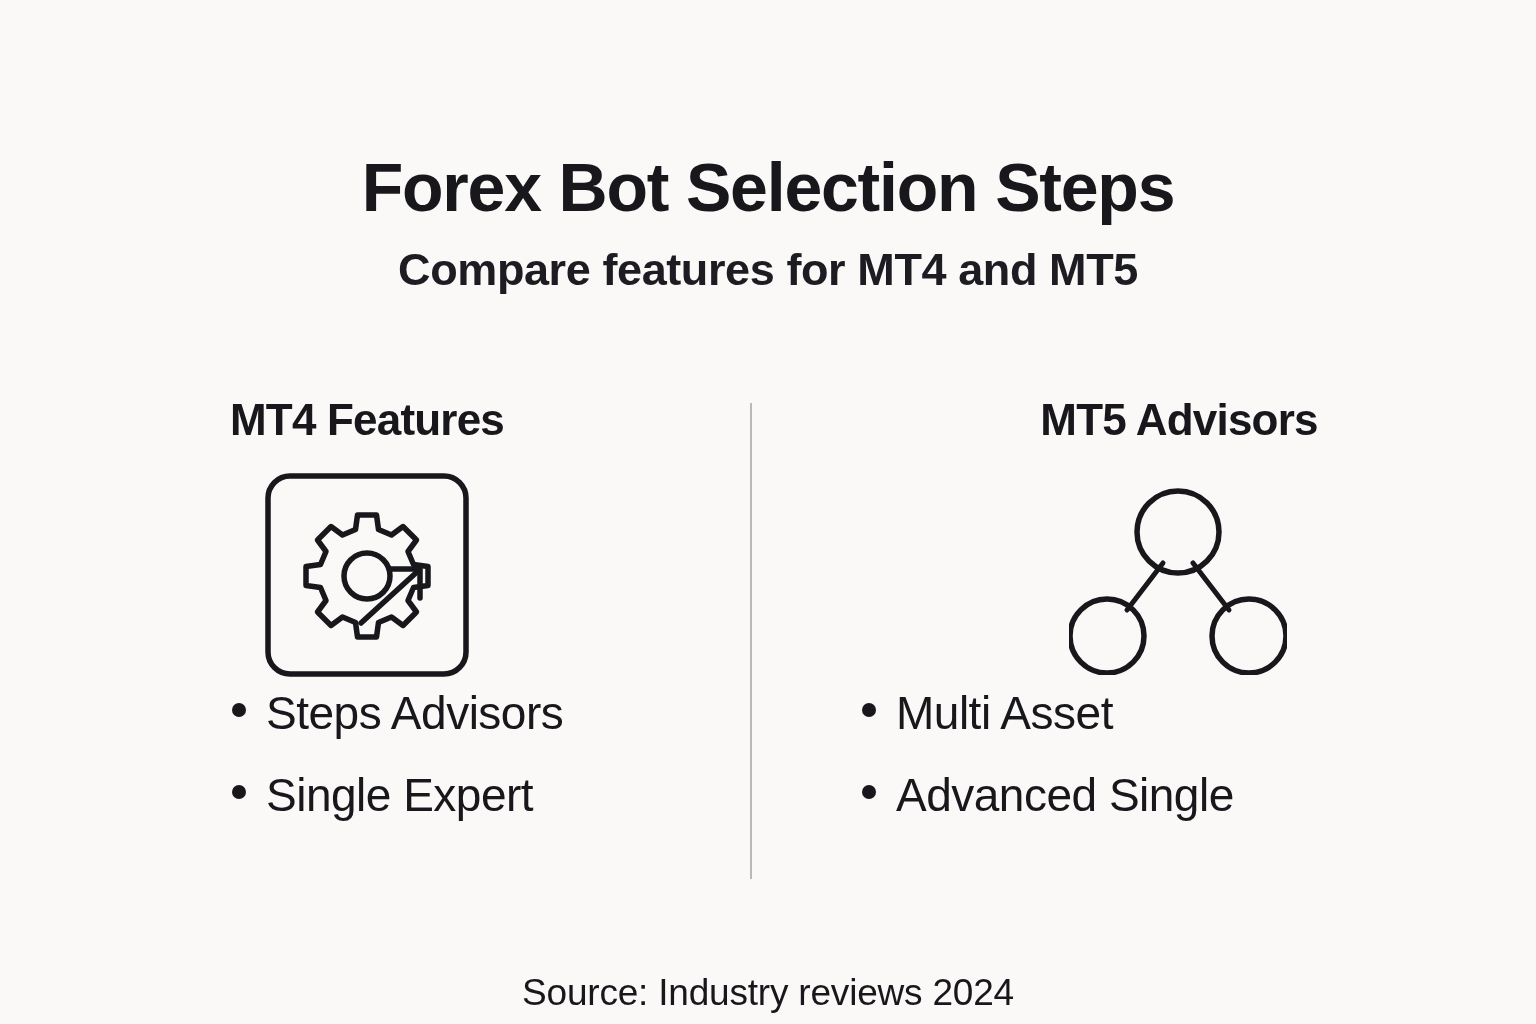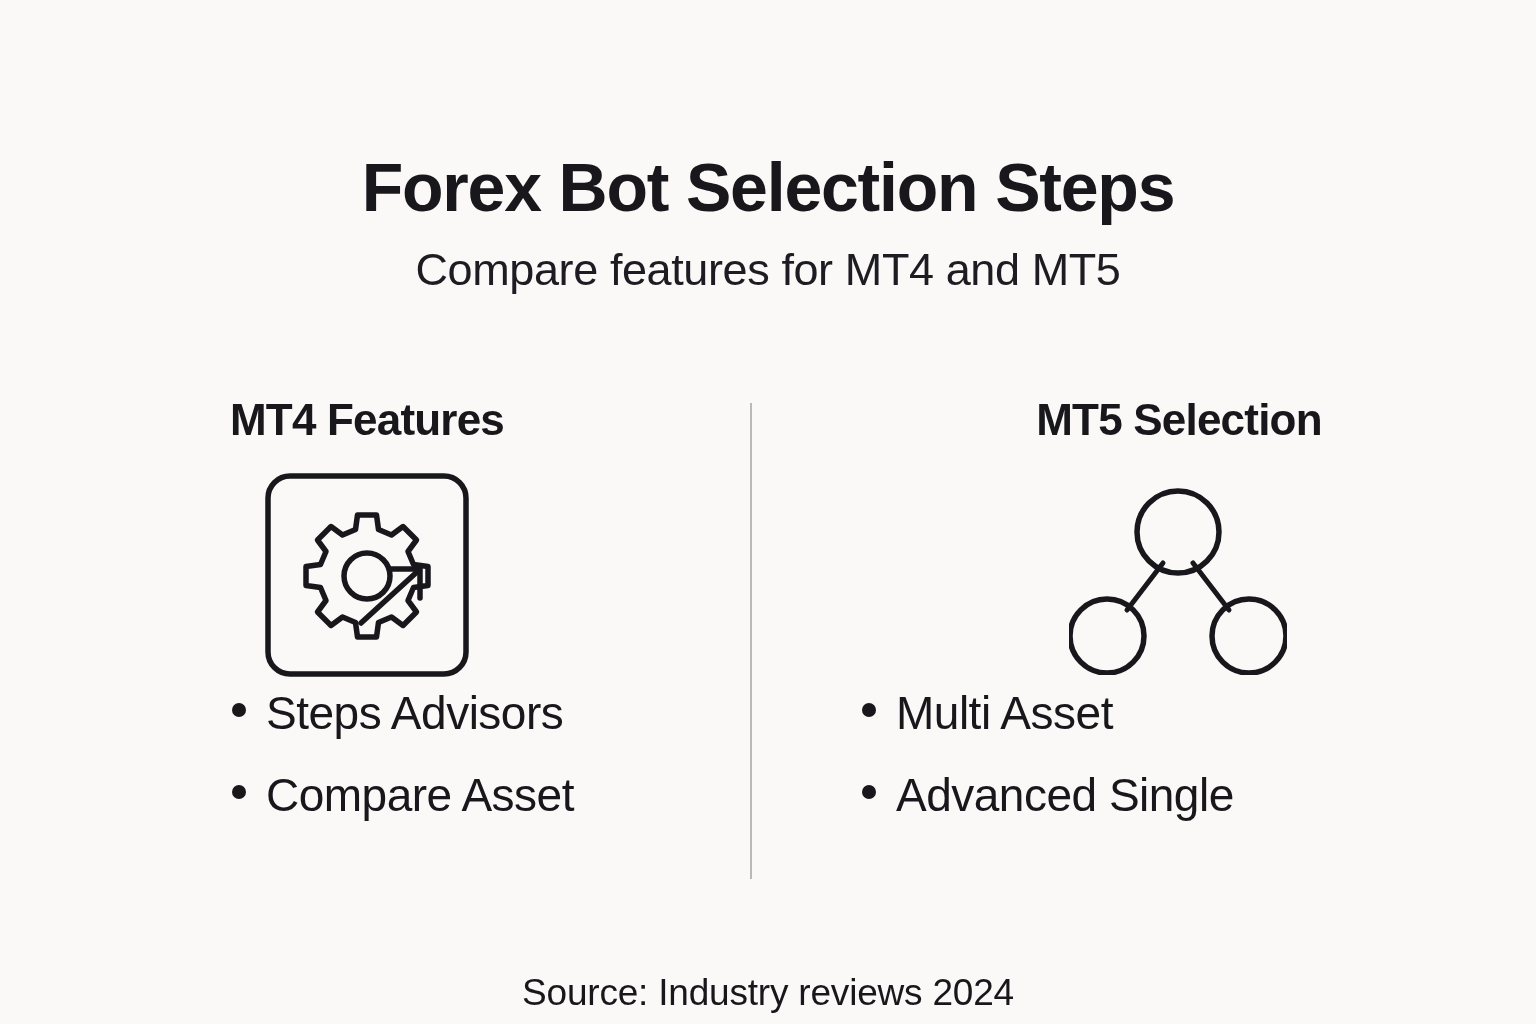--- a/index.html
+++ b/index.html
@@ -34,21 +34,21 @@
   .title {
     font-size: 68px;
     font-weight: 700;
     letter-spacing: -1.2px;
     line-height: 1.04;
     color: #17171c;
     margin: 0;
   }
   .subtitle {
     font-size: 45px;
-    font-weight: 400;
+    font-weight: 700;
     letter-spacing: -0.4px;
     line-height: 1.1;
     color: #1c1c22;
     margin: 22px 0 0 0;
   }
 
   
   .columns {
     position: absolute;
     top: 344px;
@@ -181,28 +181,28 @@
         </svg>
       </div>
 
       <ul class="bullets">
         <li class="bullet-item">
           <span class="bullet-dot"></span>
           <span class="bullet-text">Steps Advisors</span>
         </li>
         <li class="bullet-item">
           <span class="bullet-dot"></span>
-          <span class="bullet-text">Compare Asset</span>
+          <span class="bullet-text">Single Expert</span>
         </li>
       </ul>
     </div>
 
     <div class="column col-right">
 
-      <h2 class="col-head">MT5 Selection</h2>
+      <h2 class="col-head">MT5 Advisors</h2>
 
       <div class="icon-wrap">
         <svg width="218" height="200" viewBox="0 0 218 200">
 
           <path d="M94 88 L58 135" fill="none" stroke="#17171c" stroke-width="5" stroke-linecap="round"></path>
 
           <path d="M124 88 L160 135" fill="none" stroke="#17171c" stroke-width="5" stroke-linecap="round"></path>
 
           <circle cx="109" cy="57" r="41" fill="none" stroke="#17171c" stroke-width="5.5"></circle>
 

